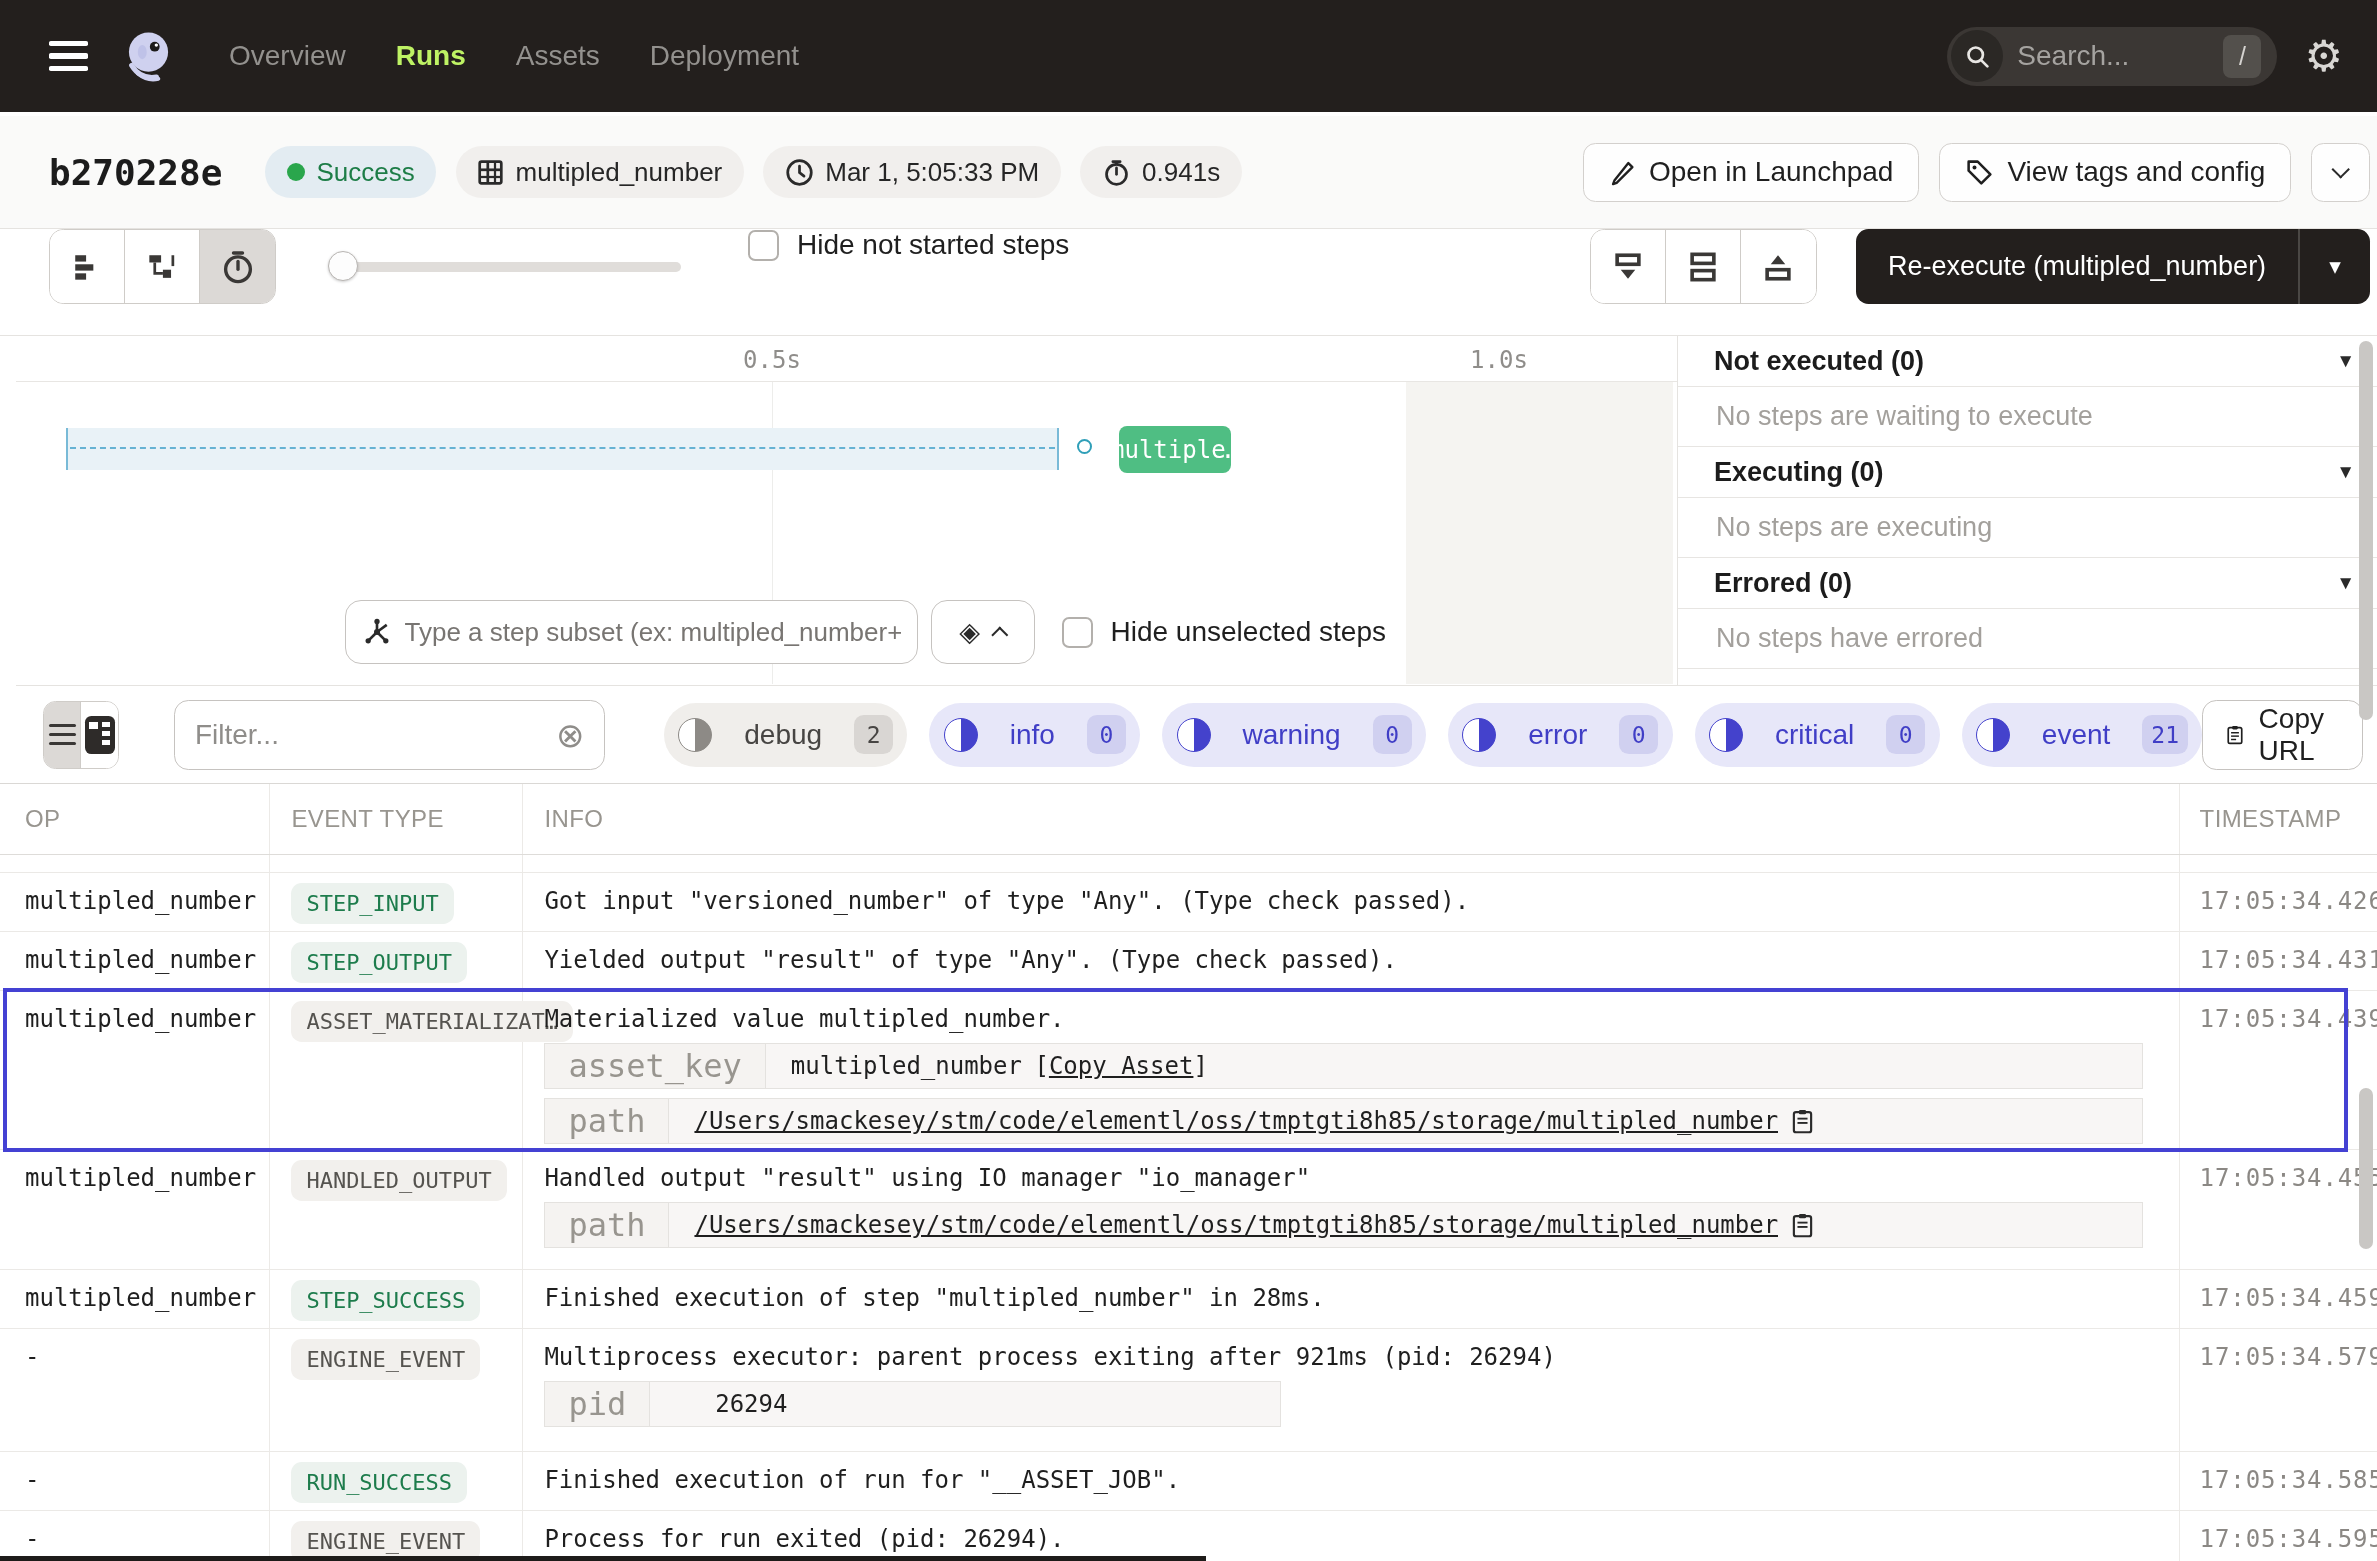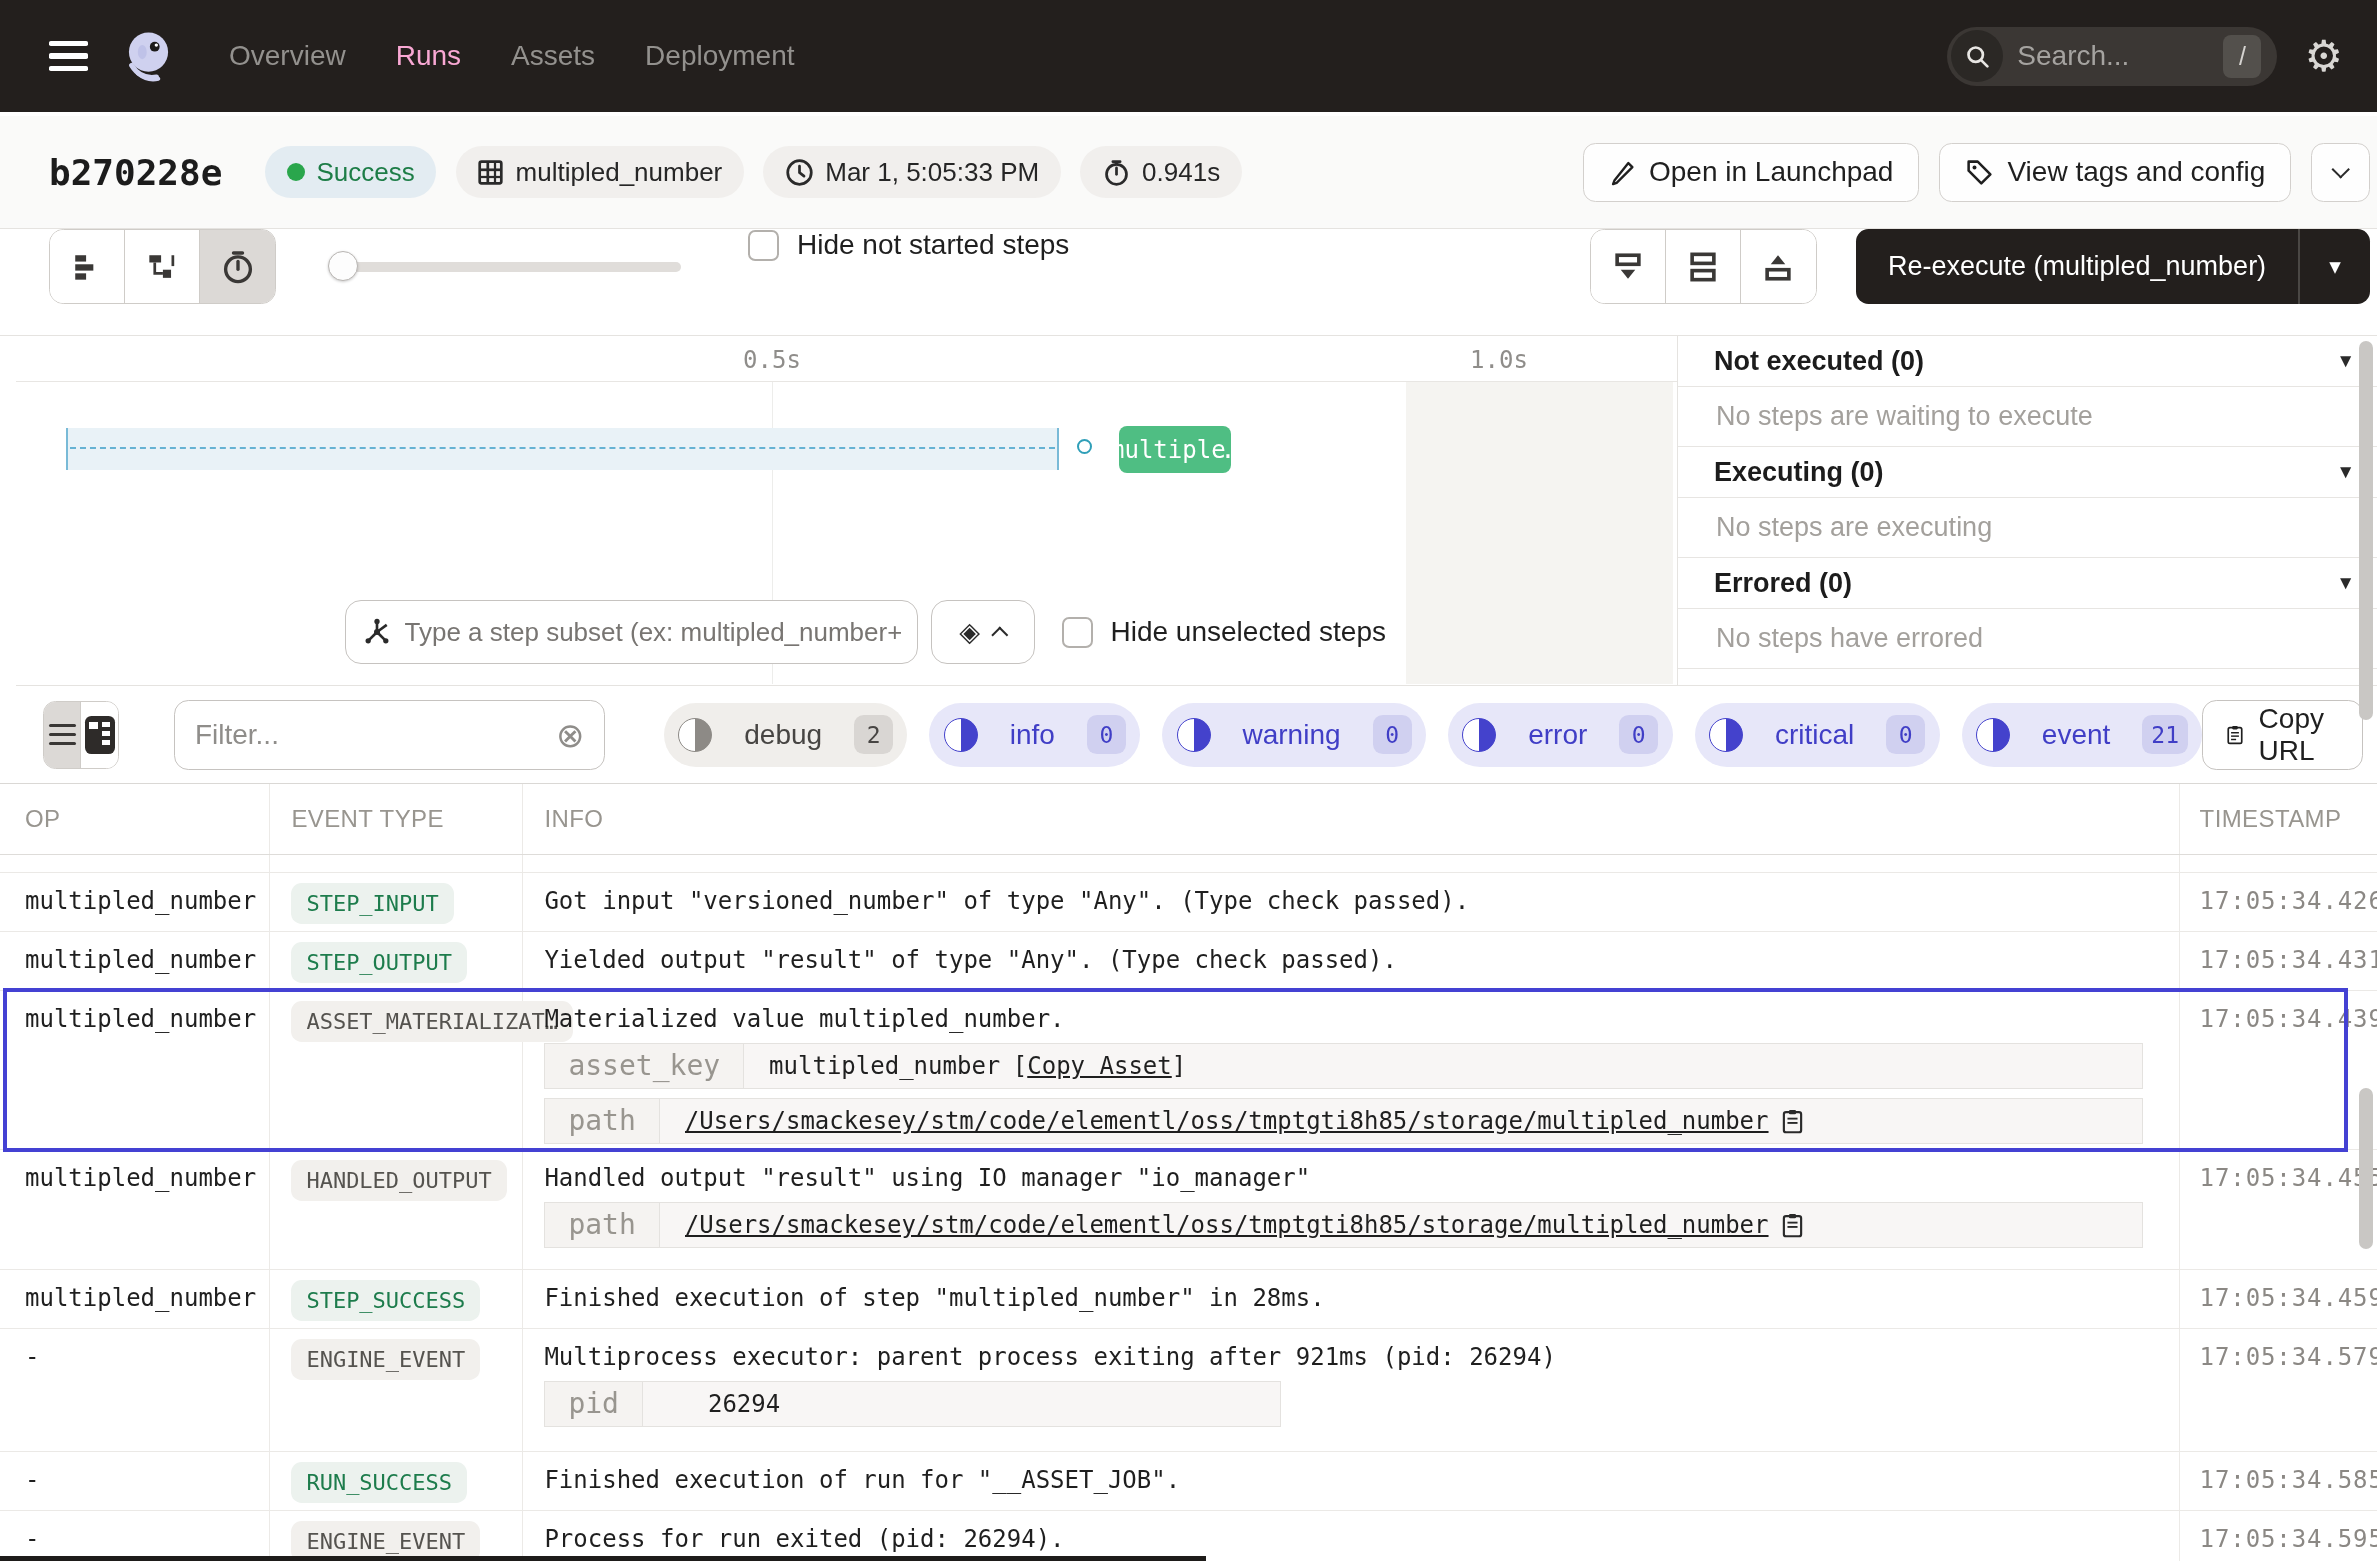--- a/index.html
+++ b/index.html
@@ -11,21 +11,21 @@
   .mono { font-family:"DejaVu Sans Mono", monospace; }
 
   
   .topnav { position:absolute; top:0; left:0; width:2377px; height:112px;
     background:#231f1d; display:flex; align-items:center; }
   .hamburger { margin-left:49px; width:39px; cursor:pointer; }
   .hamburger div { height:5.4px; background:#fff; border-radius:1.8px; margin:7.1px 0; width:39px; }
   .logo { margin-left:32px; width:57px; height:57px; }
   .navlinks { display:flex; gap:50px; margin-left:52px; font-size:28px; }
   .navlinks .nl { color:#93918e; cursor:pointer; }
-  .navlinks .nl.active { color:#f9a8d4; font-weight:normal; }
+  .navlinks .nl.active { color:#bef264; font-weight:bold; }
   .searchpill { margin-left:auto; width:330px; height:59px; background:#3b3734;
     border-radius:29.5px; display:flex; align-items:center; }
   .search-ic-wrap { width:52px; height:52px; margin-left:3.6px; border-radius:26px;
     background:#2b2825; display:flex; align-items:center; justify-content:center; }
   .searchpill input { flex:1; min-width:0; background:transparent; border:none; outline:none;
     color:#e8e6e3; font-size:28px; margin-left:14.3px; font-family:"Liberation Sans",sans-serif; }
   .searchpill input::placeholder { color:#a5a3a0; }
   .slashbadge { width:38px; height:43px; background:#53504c; border-radius:8px;
     color:#d5d3d0; font-size:25px; display:flex; align-items:center; justify-content:center;
     margin-right:16px; }
@@ -174,21 +174,21 @@
     white-space:nowrap; }
   .badge.success { background:#ecf2ee; color:#1d7c4c; }
   .badge.neutral { background:#f2f0ed; color:#55534f; }
   .c-info { padding:12.5px 0 0 21.4px; font-size:24px; line-height:30px; color:#1f1f1f; }
   .c-ts { padding:14.3px 0 0 19.6px; font-size:24px; color:#8b8884; letter-spacing:0.9px; }
   .metabox { margin-top:9.8px; border:0.9px solid #e4e2df; display:flex; width:1599px; height:46px;
     background:#f8f6f5; align-items:stretch; }
   .metabox.narrow { width:737px;gap:40px; }
   .metabox + .metabox { margin-top:9px; }
   .mkey { display:flex; align-items:center; padding:0 23px; color:#98958f;
-    border-right:0.9px solid #e4e2df; background:#f5f3f1; font-size:28px; flex:none; }
+    border-right:0.9px solid #e4e2df; background:#f5f3f1; font-size:32px; flex:none; }
   .mval { flex:1; display:flex; align-items:center; padding-left:25px; font-size:24px; gap:12.5px;
     min-width:0; }
   .mlink { text-decoration:underline; color:#1f1f1f; cursor:pointer; white-space:nowrap;
     overflow:hidden; }
   .hlborder { position:absolute; left:2.7px; right:29px; top:-2.7px; bottom:-2.7px;
     border:4.5px solid #4441d3; z-index:3; pointer-events:none; }
   .rsliver { height:18px; }
   .r66 { height:59px; } .r178 { height:159px; } .r134 { height:120px; } .r138 { height:123px; }
   .rlast { height:51px; border-bottom:none; }
 

